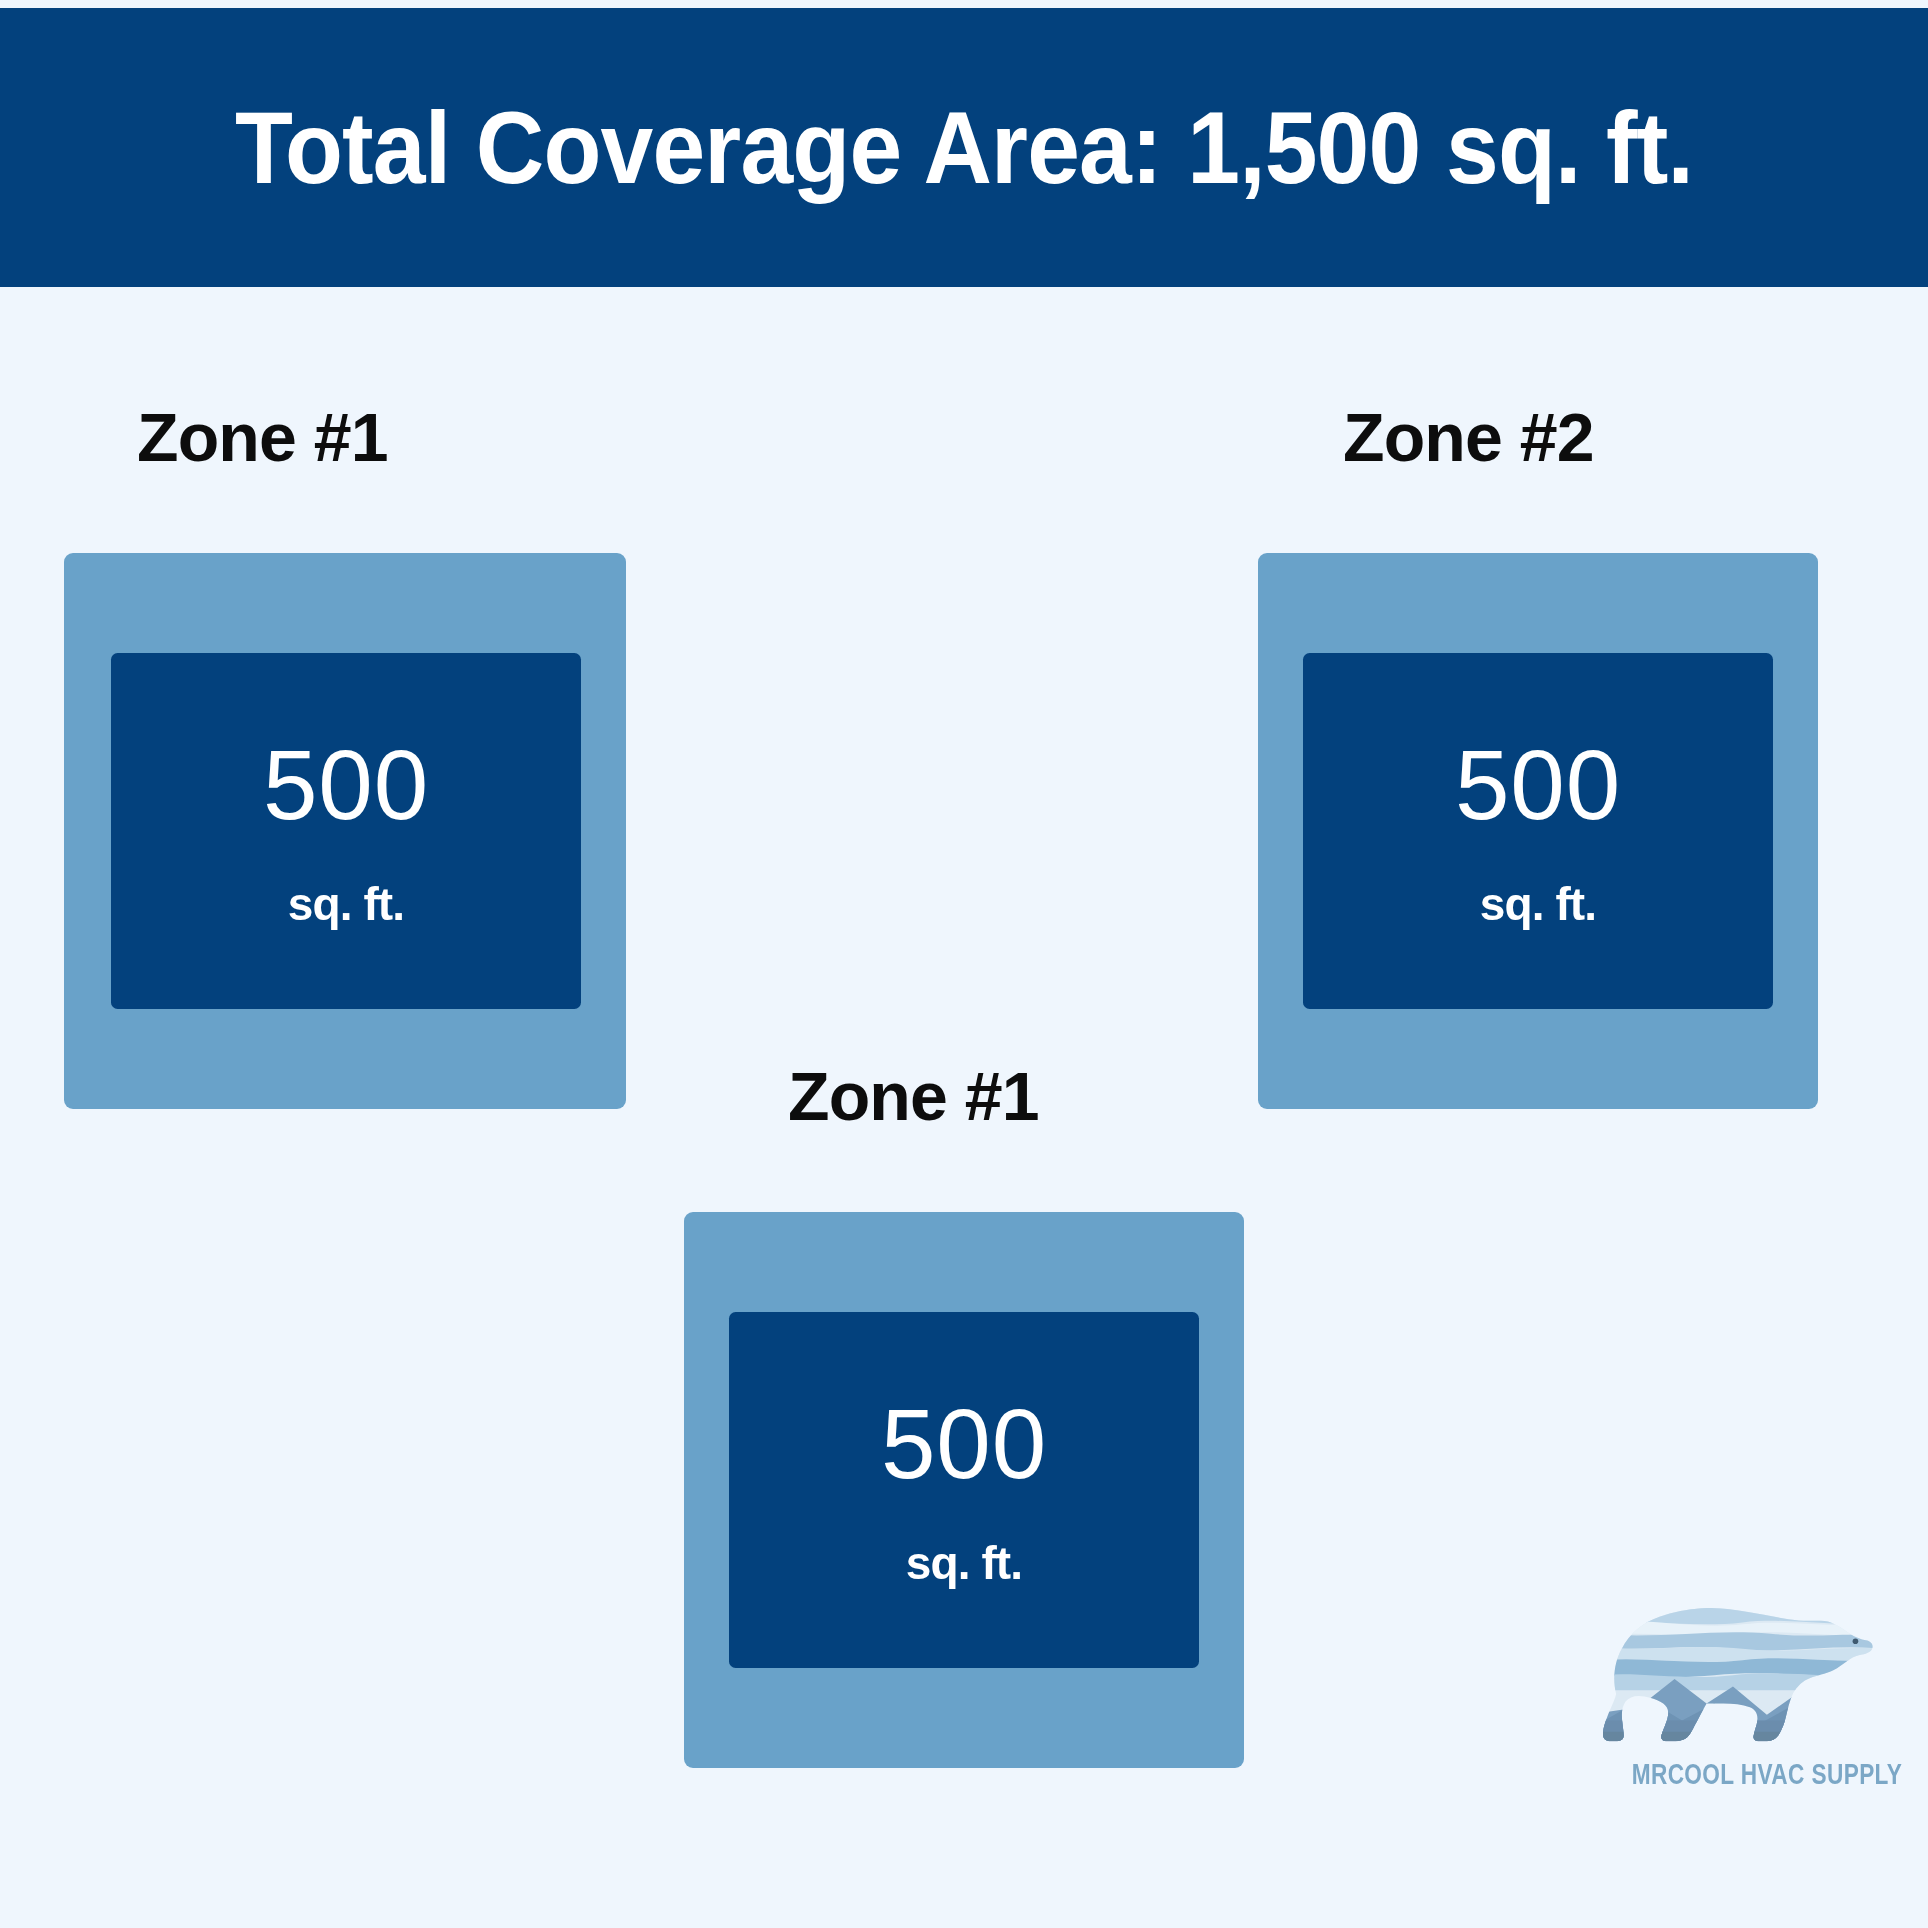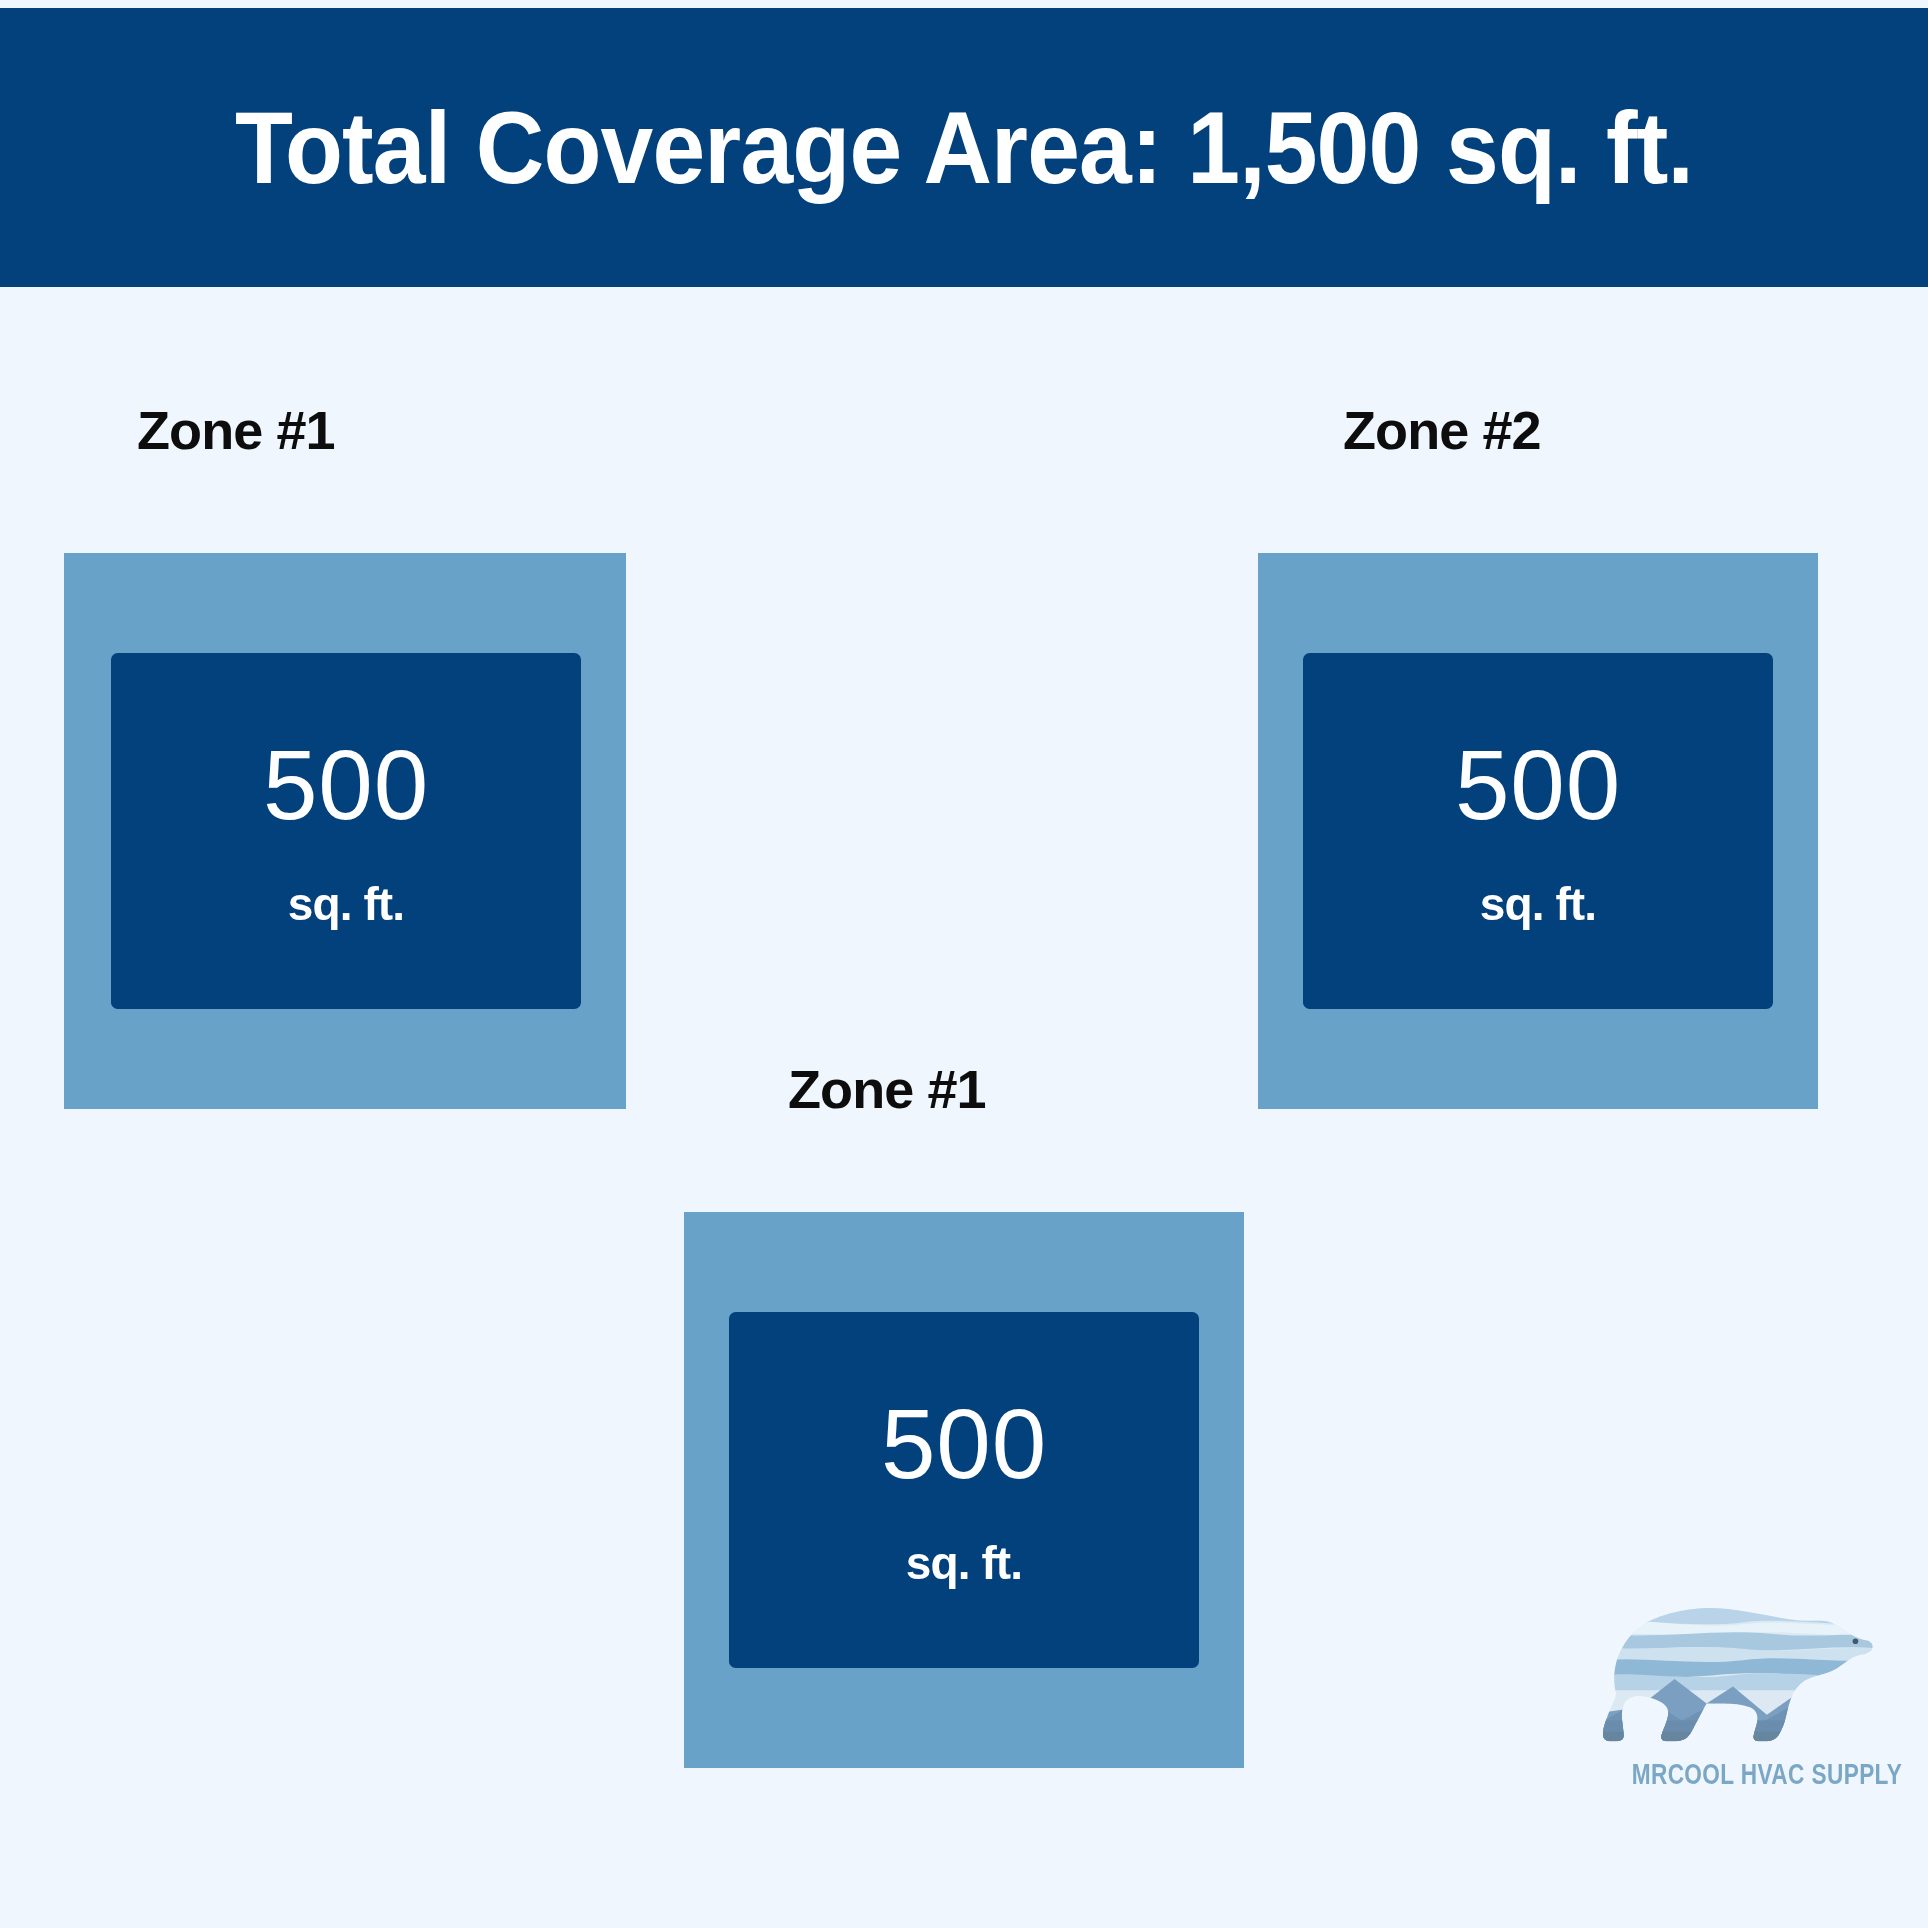--- a/index.html
+++ b/index.html
@@ -44,30 +44,30 @@
     transform-origin: center center;
   }
 
   
   .zone {
     position: absolute;
   }
   .zone-label {
     position: absolute;
     color: #0d0d0d;
-    font-size: 54px;
+    font-size: 68px;
     font-weight: bold;
     line-height: 1;
     white-space: nowrap;
     letter-spacing: -0.9px;
   }
   .zone-outer {
     position: absolute;
     background: #69a2c9;
-    border-radius: 0;
+    border-radius: 9px;
   }
   .zone-inner {
     position: absolute;
     background: #03417d;
     border-radius: 6.6px;
     display: flex;
     flex-direction: column;
     align-items: center;
     justify-content: center;
   }

